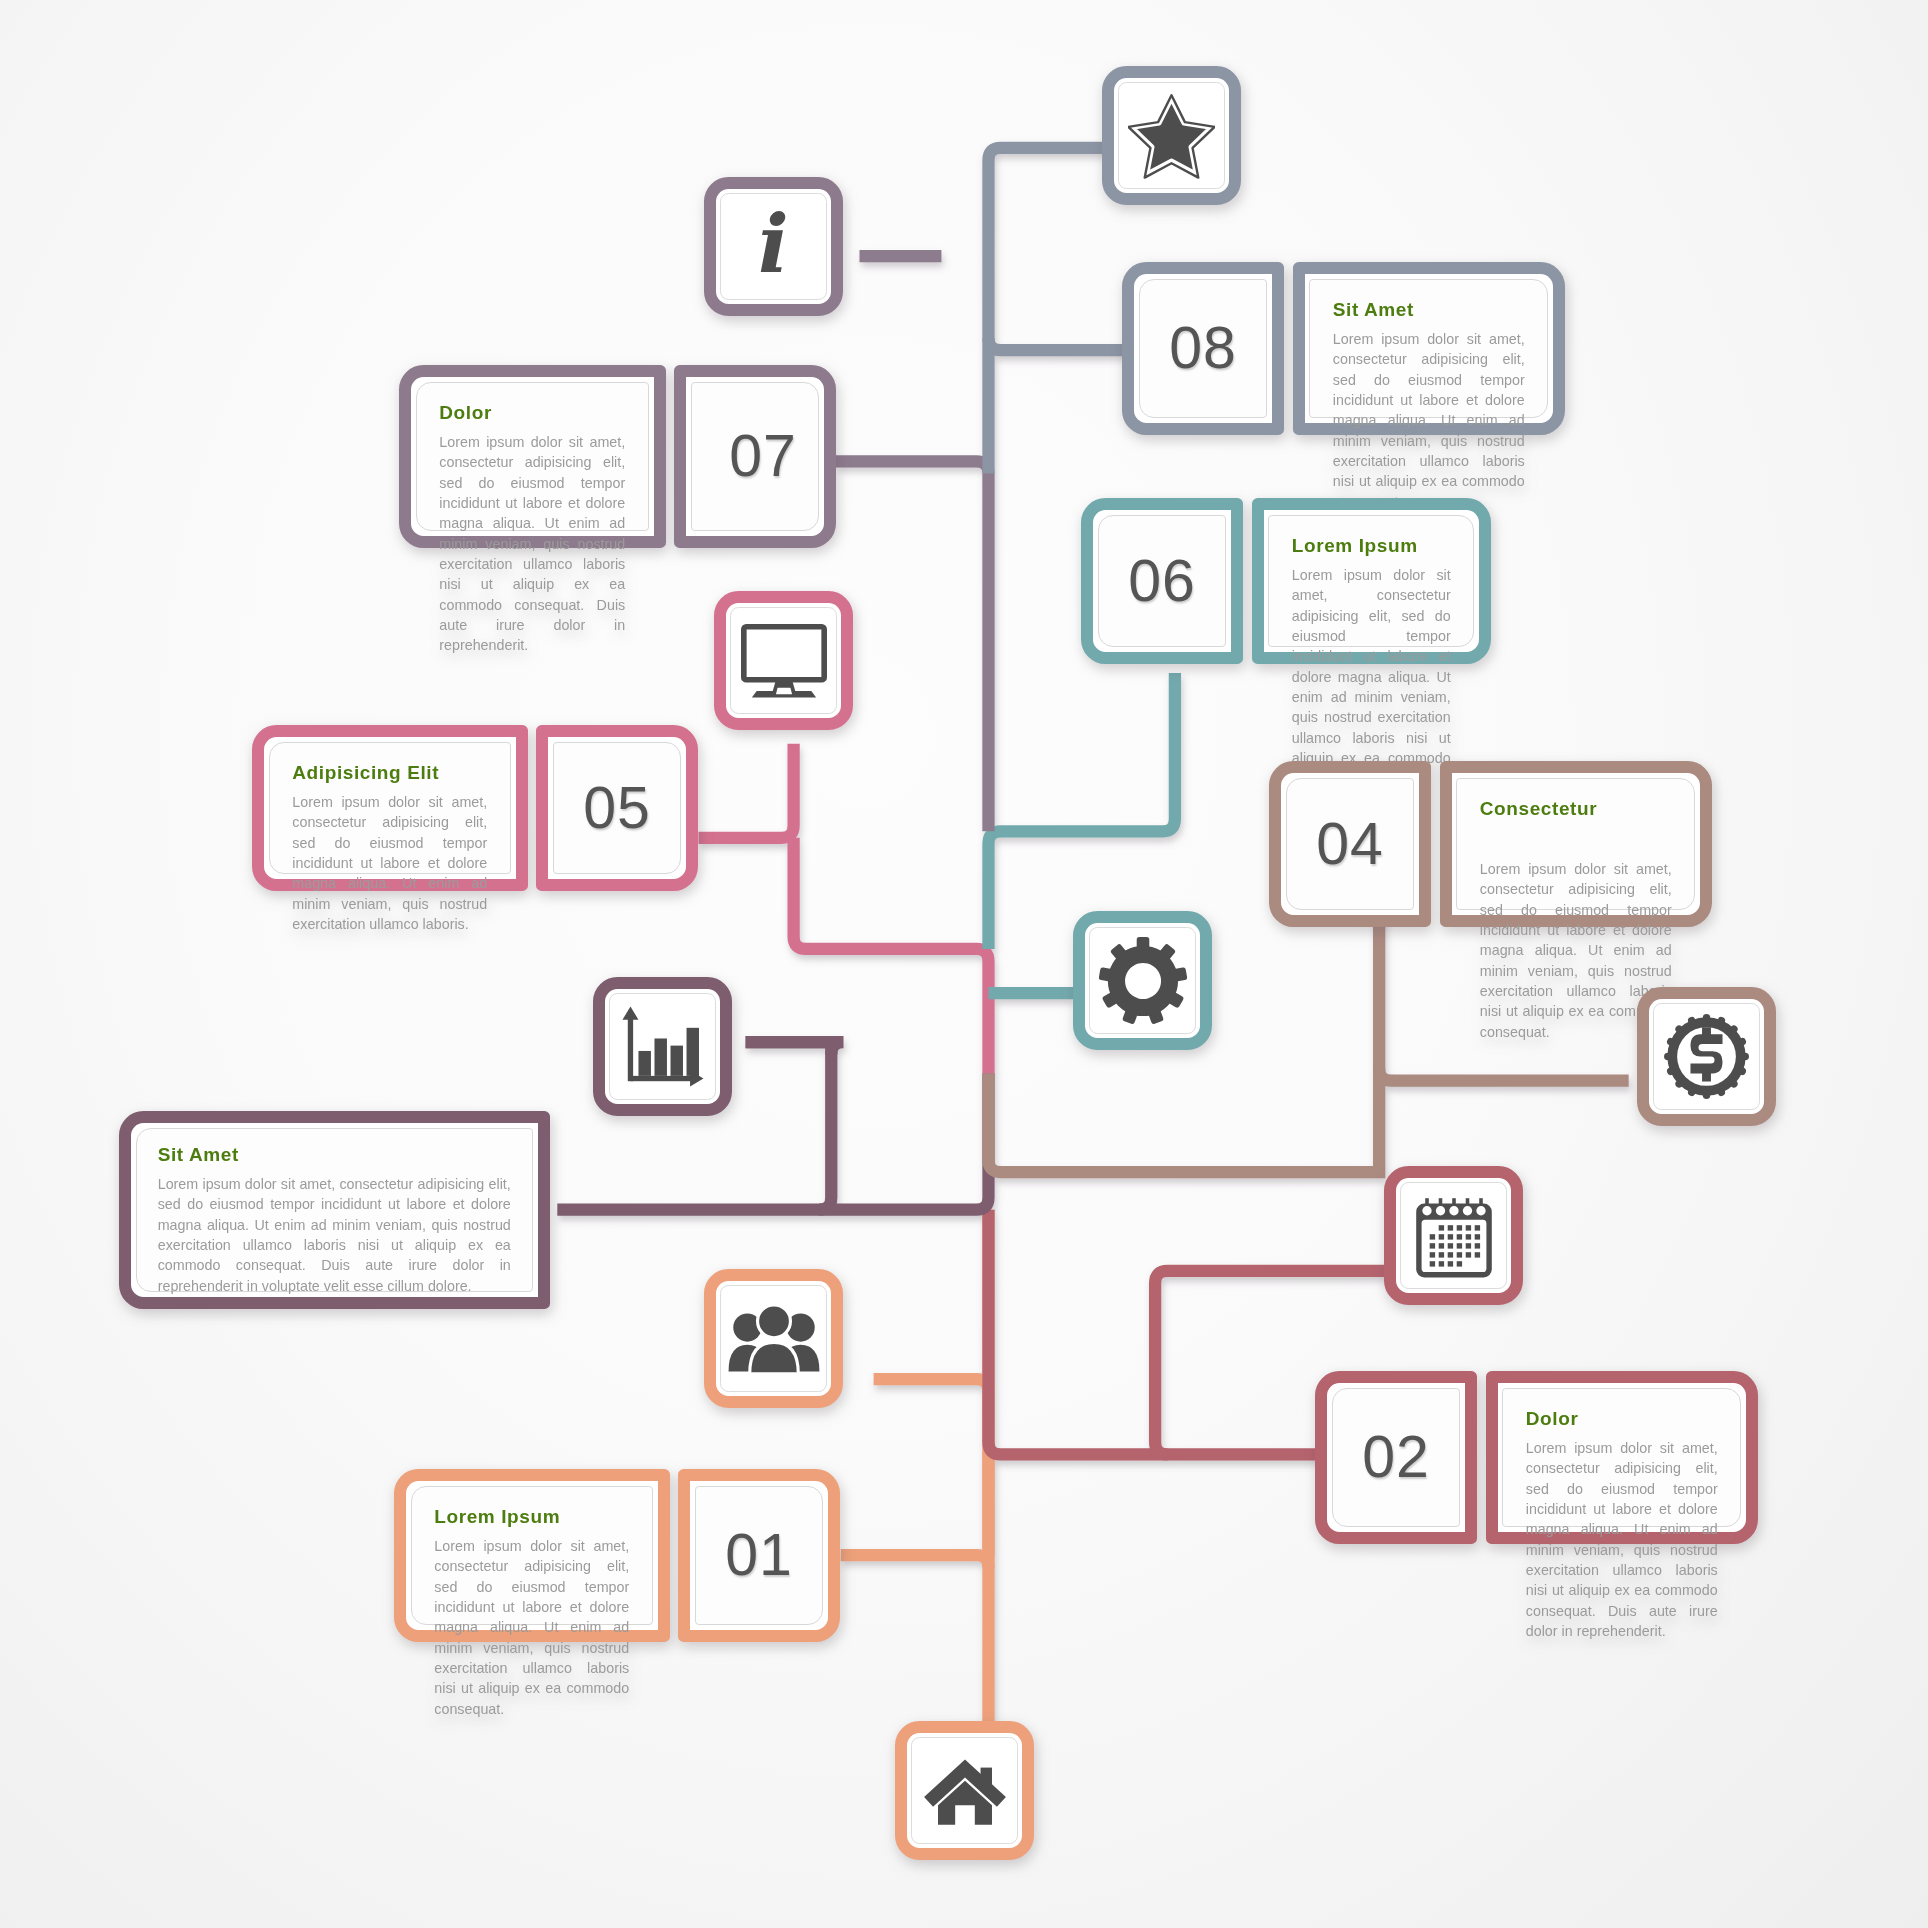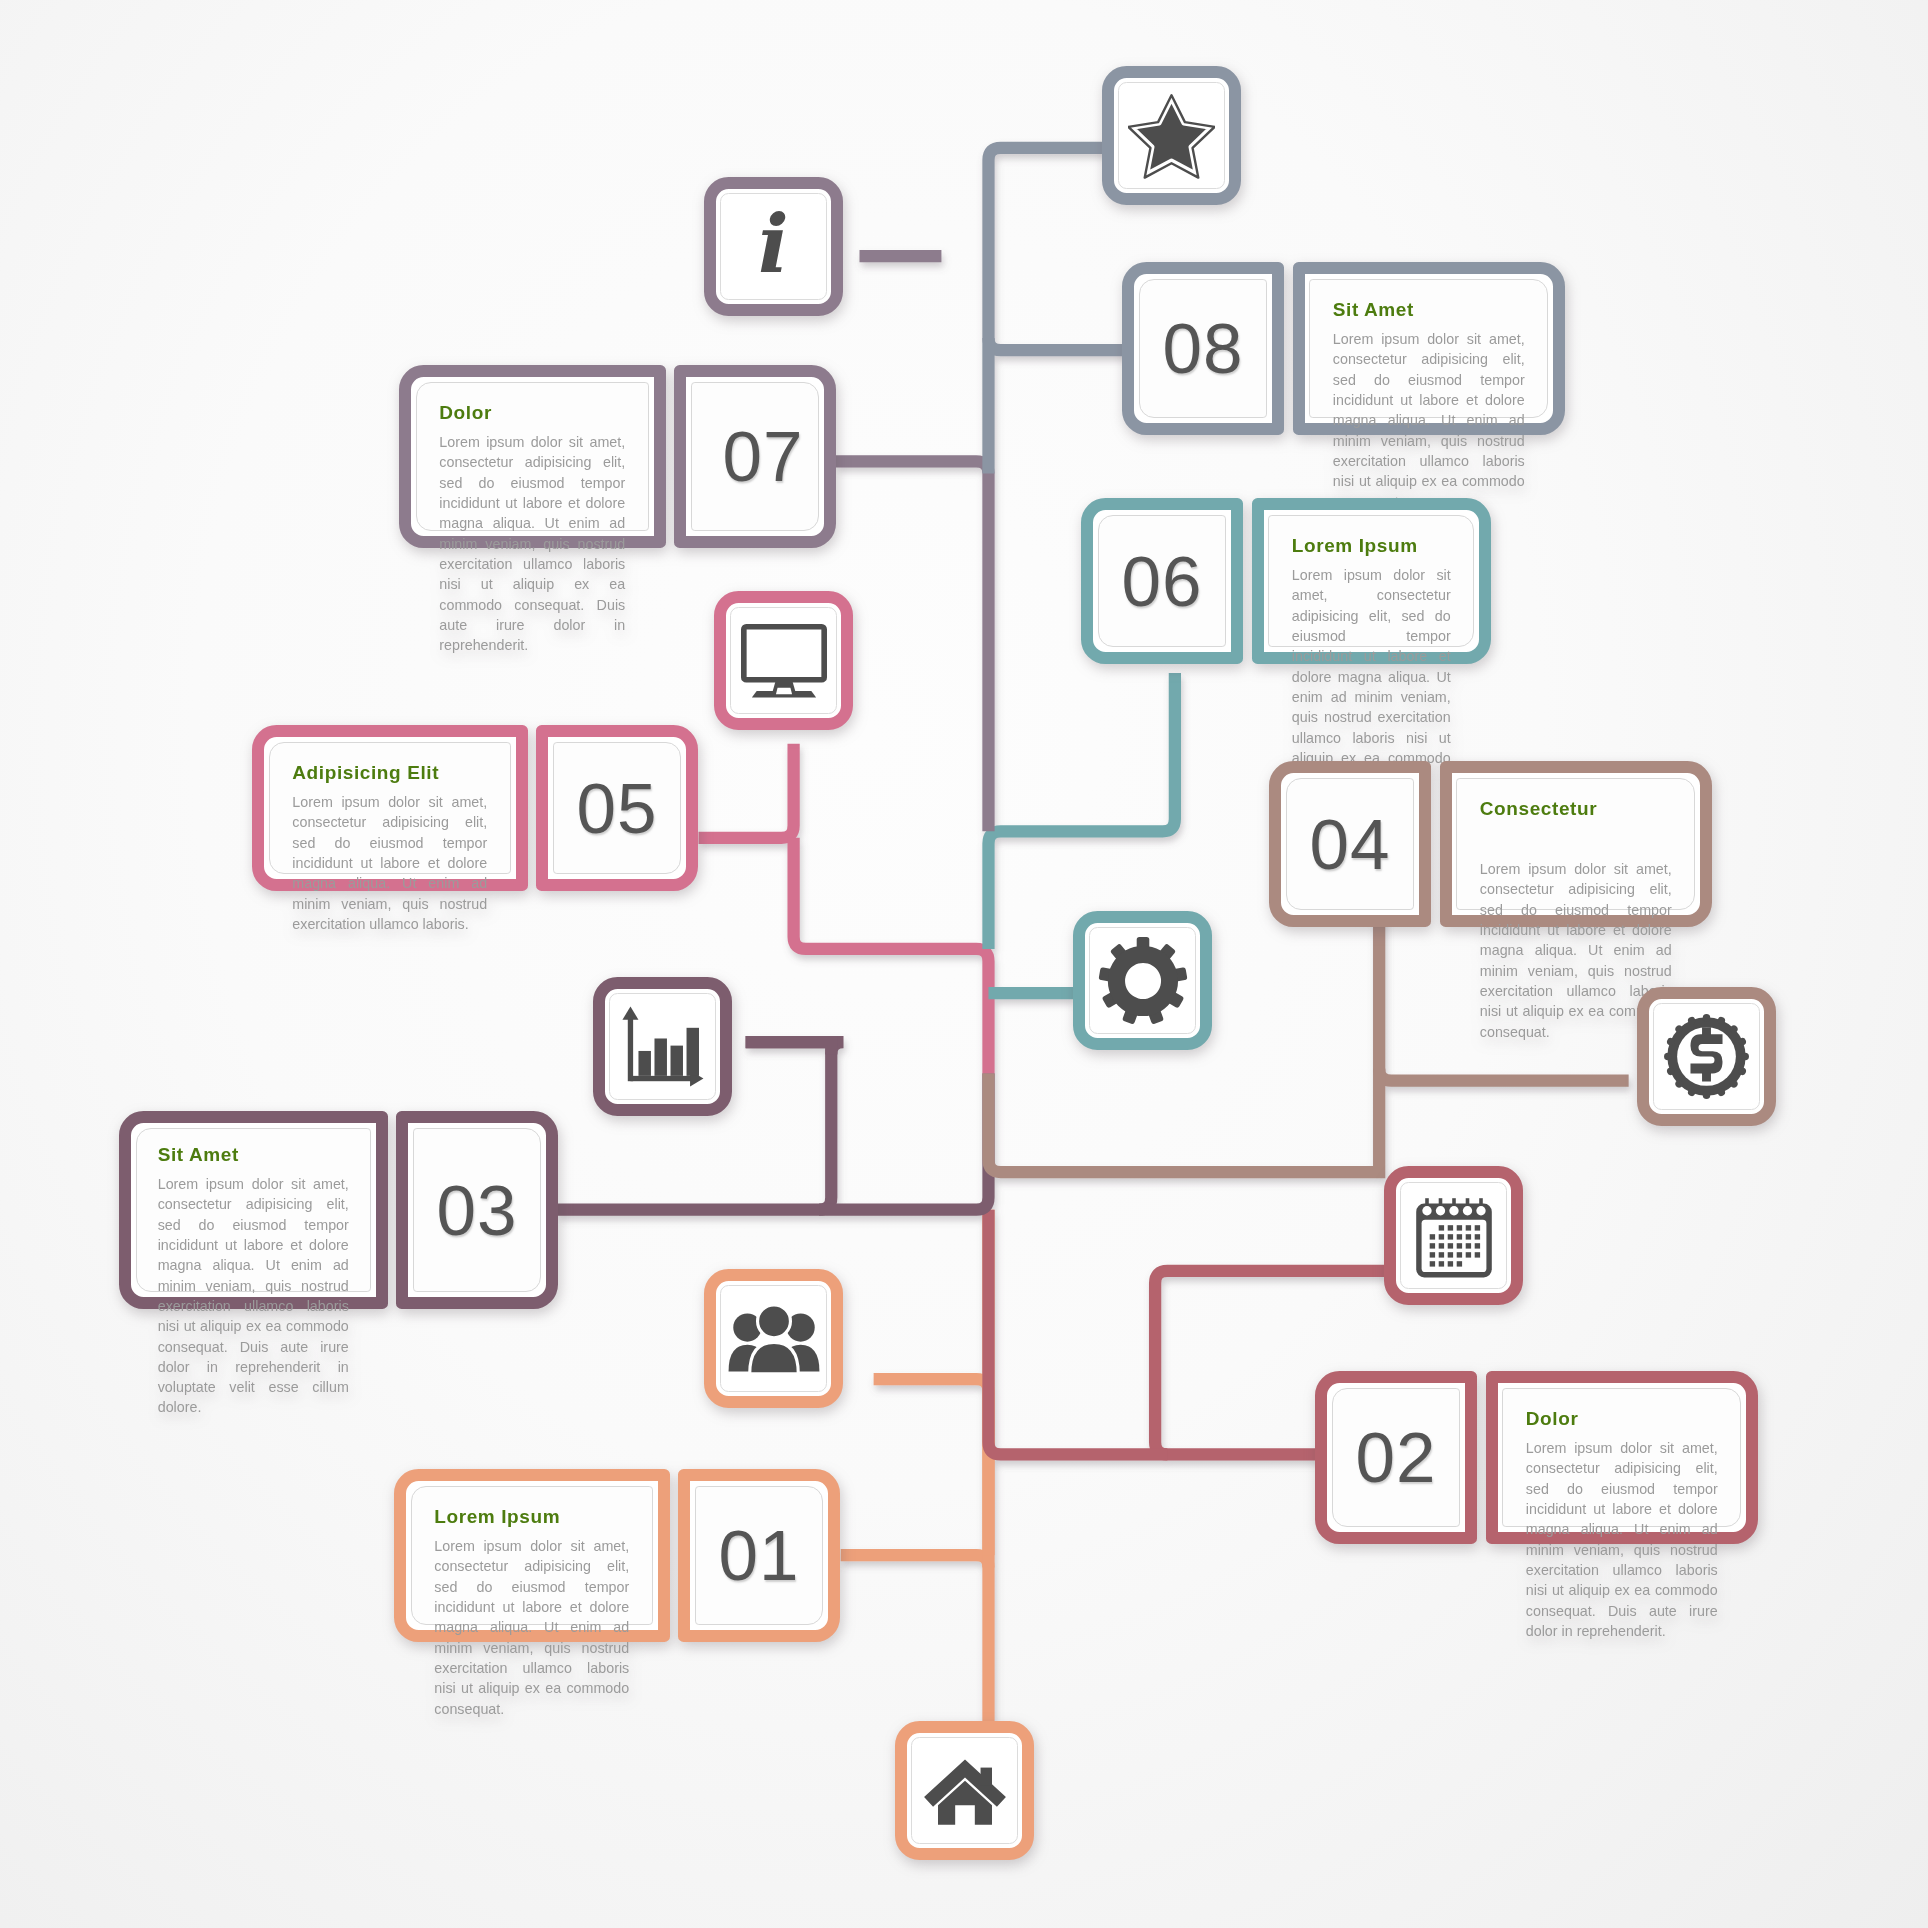--- a/index.html
+++ b/index.html
@@ -61,21 +61,21 @@
     border-radius: 5.6px 24.5px 24.5px 5.6px;
     flex: 1 1 auto;
   }
   .card .txthalf.left {
     border-radius: 24.5px 5.6px 5.6px 24.5px;
   }
   .card .gap {
     flex: 0 0 8.5px;
   }
   .num {
-    font-size: 71px;
+    font-size: 59px;
     font-weight: 300;
     color: #555555;
     text-align: center;
     letter-spacing: 0.9px;
     line-height: 1;
     text-shadow: 0.9px 1.9px 1.9px rgba(120,120,120,0.35);
     font-family: "Liberation Sans", sans-serif;
   }
   .ttl {
     font-size: 19px;
@@ -249,25 +249,20 @@
   </div>
 
   <div class="card" style="left:119px; top:1111px; width:439px; height:198px;">
     <div class="half txthalf left" style="border-color:#7d5d6e;">
       <div class="inner txtpad" style="border-radius:15px 3.8px 3.8px 15px; justify-content:flex-start; padding:15px 21px;">
         <div class="ttl">Sit Amet</div>
         <div class="body">Lorem ipsum dolor sit amet, consectetur adipisicing elit, sed do eiusmod tempor incididunt ut labore et dolore magna aliqua. Ut enim ad minim veniam, quis nostrud exercitation ullamco laboris nisi ut aliquip ex ea commodo consequat. Duis aute irure dolor in reprehenderit in voluptate velit esse cillum  dolore.</div>
       </div>
     </div>
     <div class="gap"></div>
-    <div class="half numhalf right" style="border-color:#7d5d6e;">
-      <div class="inner" style="border-radius:3.8px 15px 15px 3.8px;">
-        <div class="num">03</div>
-      </div>
-    </div>
   </div>
 
   <div class="card" style="left:1315px; top:1371px; width:443px; height:173px;">
     <div class="half numhalf" style="border-color:#b5636d;">
       <div class="inner" style="border-radius:15px 3.8px 3.8px 15px;">
         <div class="num">02</div>
       </div>
     </div>
     <div class="gap"></div>
     <div class="half txthalf" style="border-color:#b5636d;">

